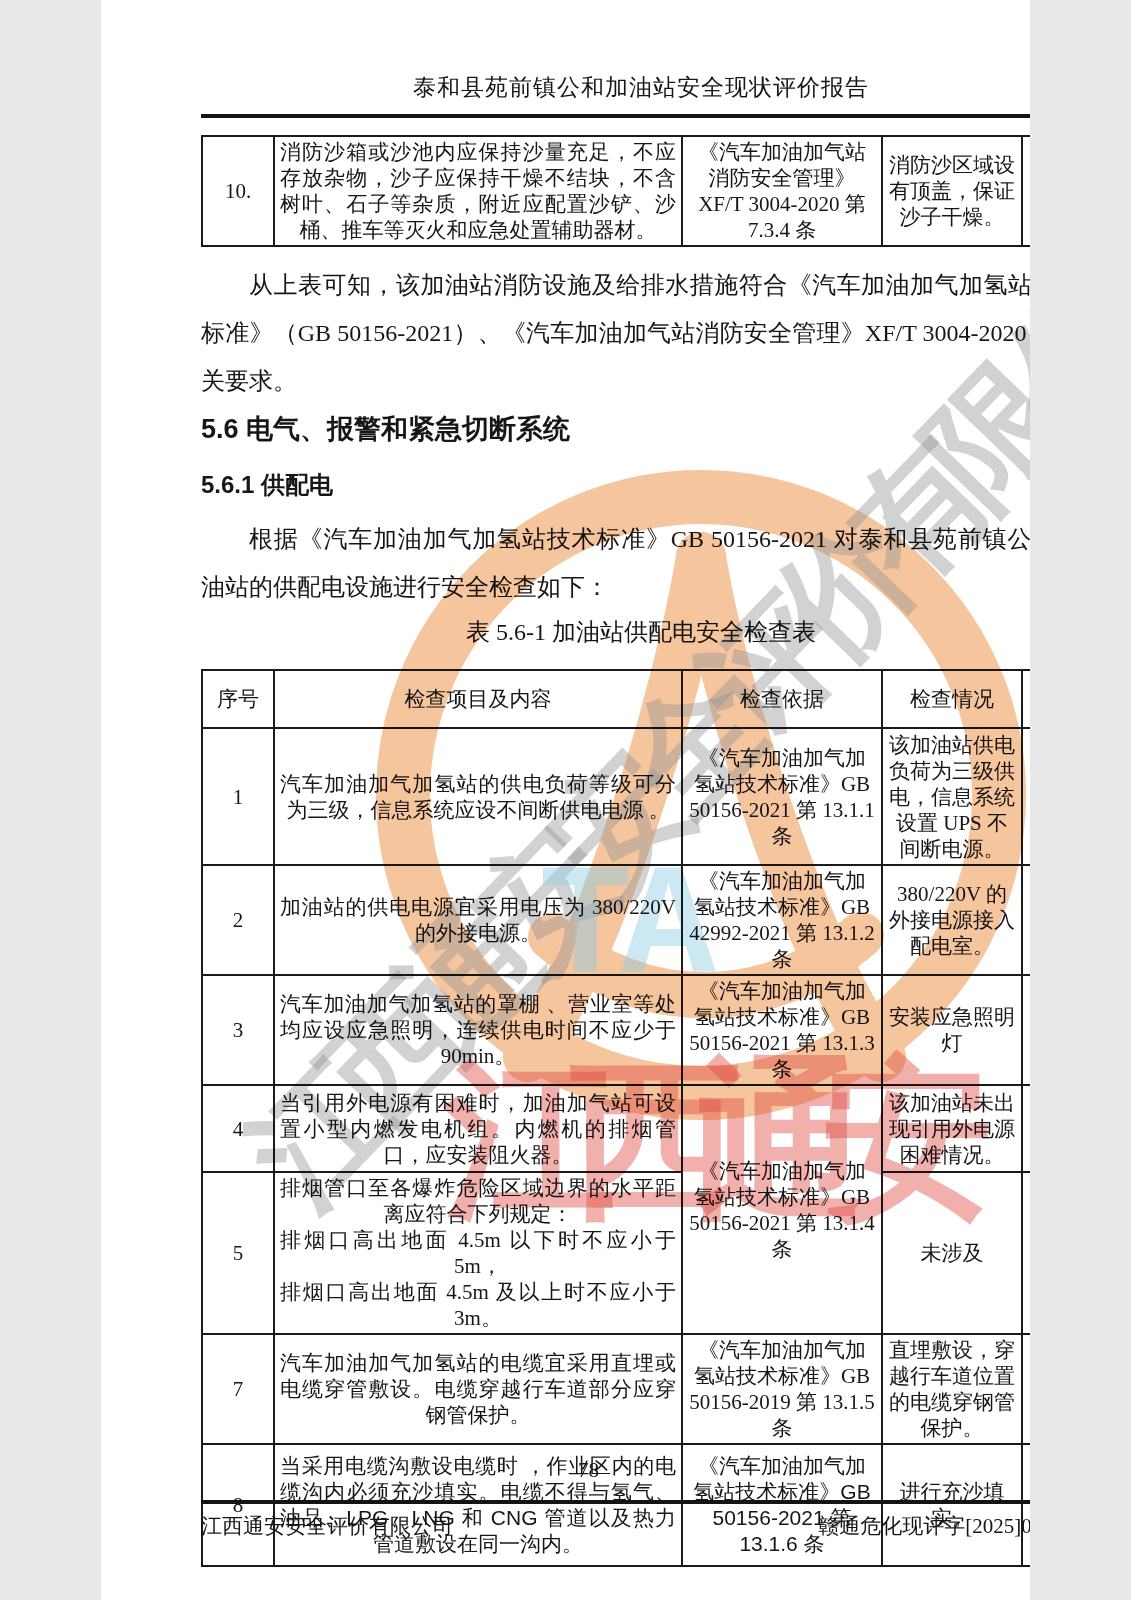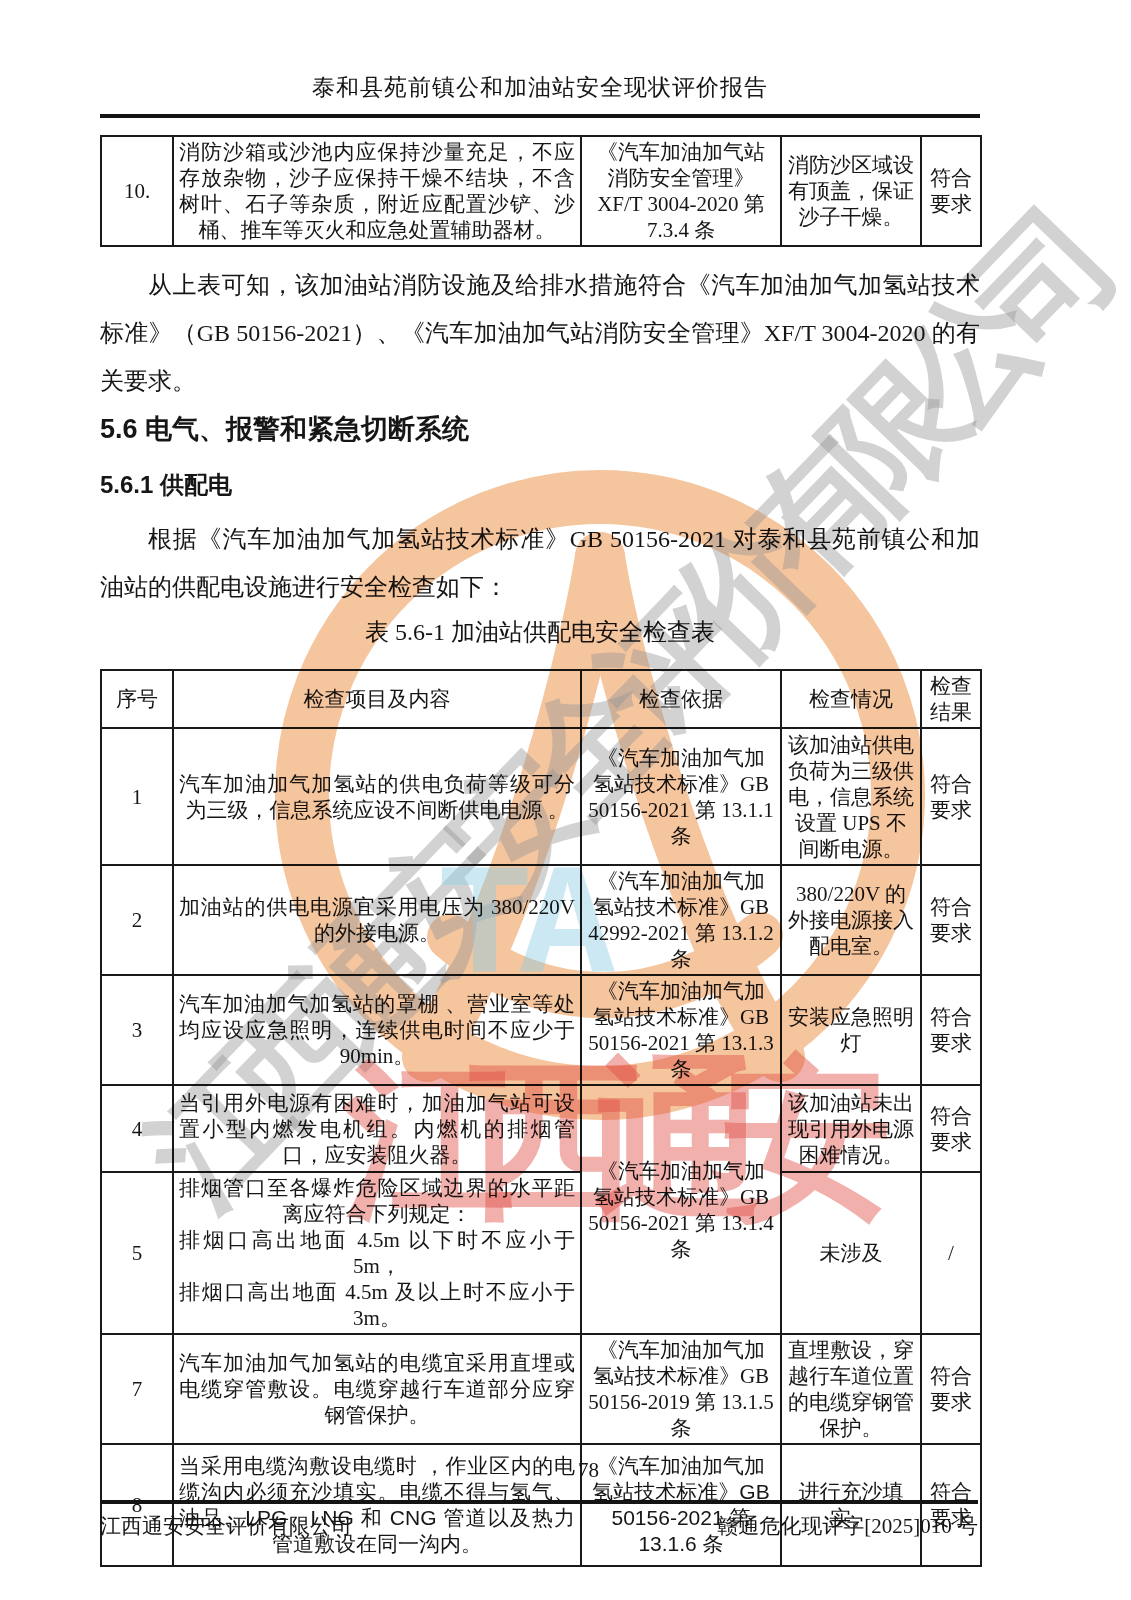--- a/index.html
+++ b/index.html
@@ -1,17 +1,17 @@
 <!DOCTYPE html>
 <html><head>
 <meta charset="utf-8">
 <style>
   html,body { margin:0; padding:0; background:#e8e8e8; }
   .page {
-    position:relative; width:1131px; height:1600px; margin:0 auto;
+    position:relative; width:929px; height:1600px; margin:0 auto;
     background:#ffffff; overflow:hidden;
     font-family:"Liberation Serif","DejaVu Serif",serif;
     color:#161616;
   }
   .content { position:absolute; left:100px; top:0; width:880px; z-index:1; }
 
   .doc-header { margin-top:72px; text-align:center; font-size:23px; letter-spacing:1px; }
   .rule-top { margin-top:11px; height:4px; background:#141414; }
 
   table.tbl { border-collapse:collapse; width:880px; table-layout:fixed; }

